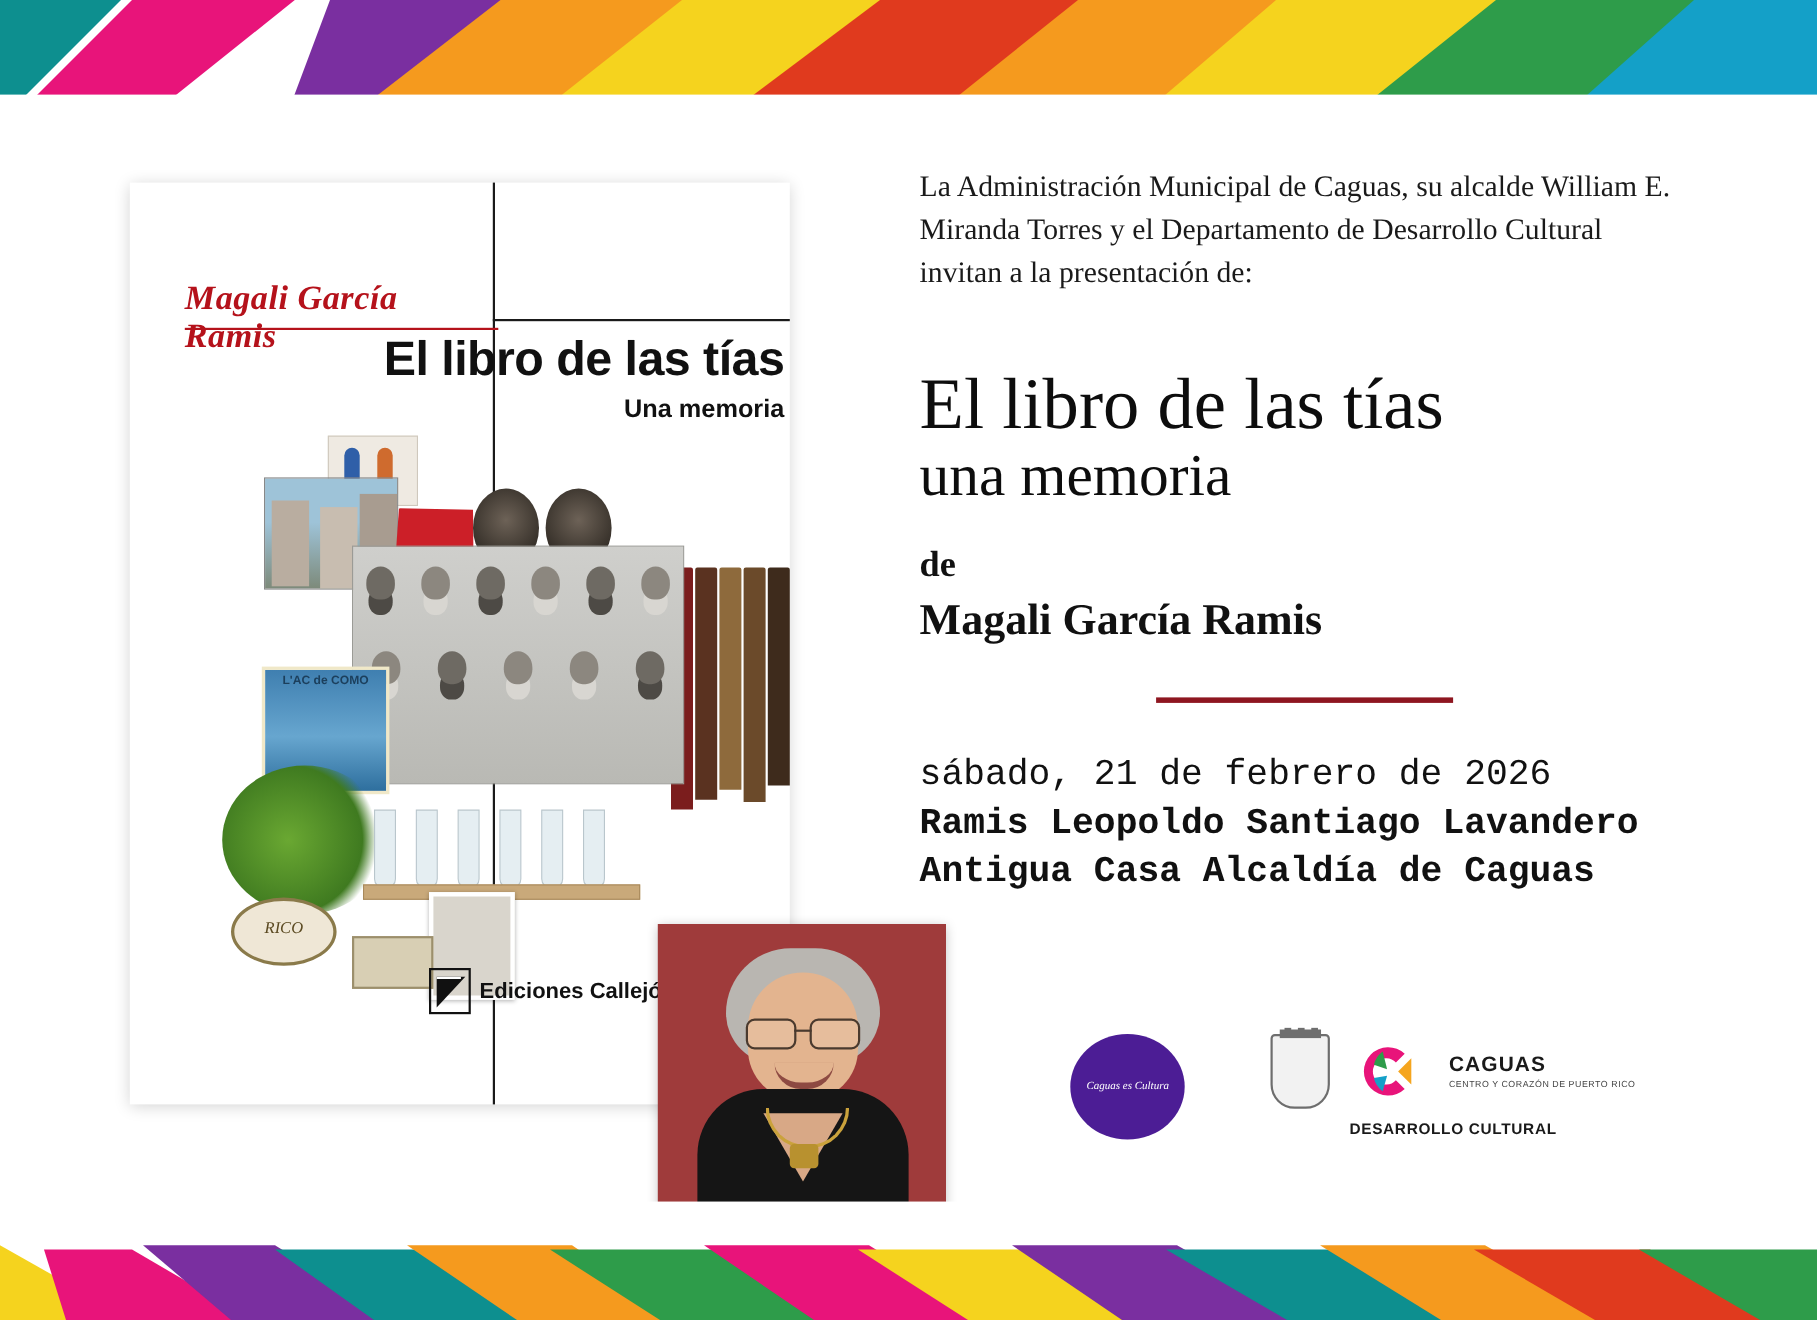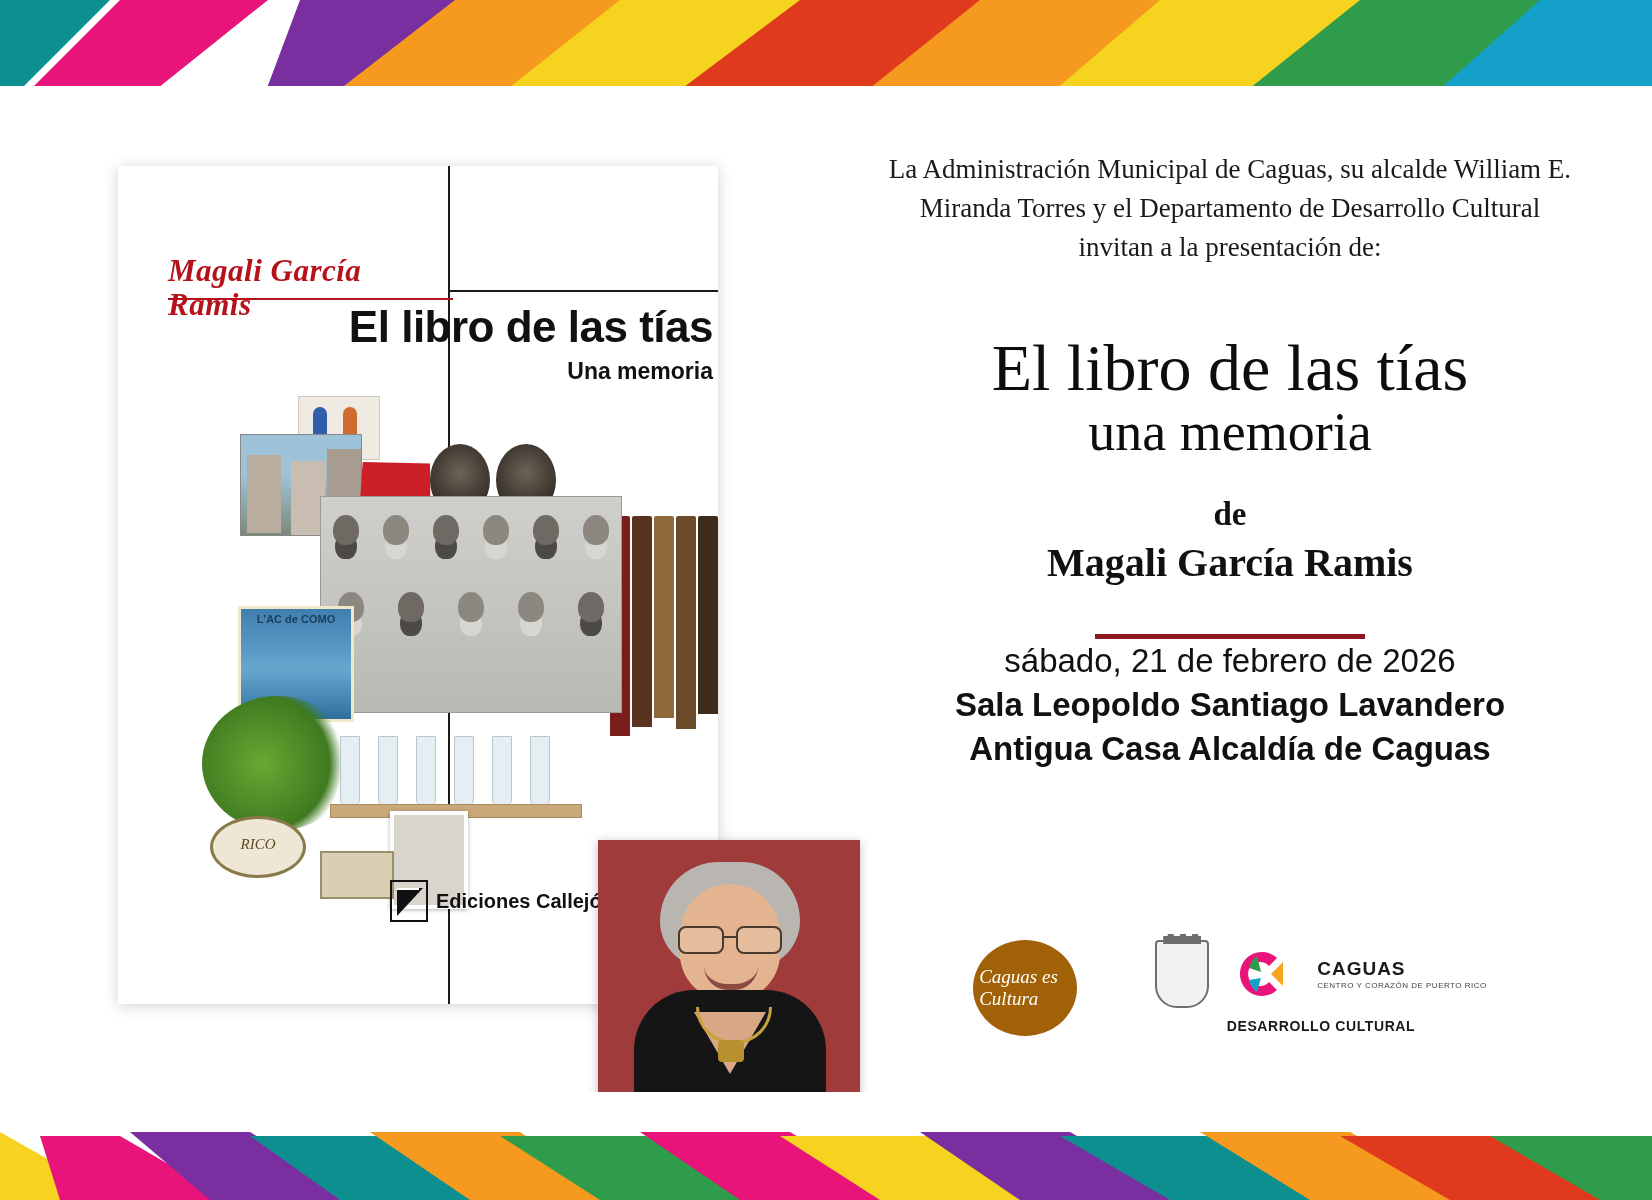--- a/index.html
+++ b/index.html
@@ -374,24 +374,23 @@
     position: absolute;
     left: 120px; bottom: 78px;
     width: 26px; height: 22px;
     border-radius: 4px;
     background: #b8912f;
   }
 
   
   .right-col {
     position: absolute;
-    left: 880px;
+    left: 836px;
     top: 150px;
     width: 700px;
-    text-align: center;
     color: #111;
   }
   .intro {
     font-family: "Liberation Serif", serif;
     font-size: 27px;
     line-height: 1.45;
     color: #1a1a1a;
   }
   .main-title {
     margin-top: 66px;
@@ -418,49 +417,50 @@
     font-weight: bold;
     font-size: 40px;
   }
   .divider {
     width: 270px;
     height: 5px;
     background: #8e1620;
     margin: 48px auto 0 auto;
   }
   .event-block {
-    font-family: Liberation Sans, sans-serif;
+    margin-top: 44px;
+    font-family: Liberation Mono, monospace;
     font-size: 33px;
     line-height: 1.33;
   }
   .event-block .bold { font-weight: bold; }
 
   .logos {
     position: absolute;
     left: 880px;
     top: 940px;
     width: 700px;
     display: flex;
     justify-content: center;
     align-items: flex-start;
     gap: 78px;
   }
   .logo-caguas-cultura {
     width: 104px; height: 96px;
     border-radius: 50%;
-    background: #a16207;
+    background: #4c1d95;
     color: #fff;
     font-family: "Liberation Serif", serif;
     font-style: italic;
-    font-size: 19px;
+    font-size: 10px;
     line-height: 1.15;
     display: flex;
     align-items: center;
     justify-content: center;
-    text-align: left;
+    text-align: center;
     padding: 0 6px;
     box-sizing: border-box;
   }
   .logo-muni {
     display: flex;
     flex-direction: column;
     align-items: center;
   }
   .muni-row {
     display: flex;
@@ -636,21 +636,21 @@
   <div class="main-title">El libro de las tías</div>
   <div class="main-subtitle">una memoria</div>
 
   <div class="by">de</div>
   <div class="author-name">Magali García Ramis</div>
 
   <div class="divider"></div>
 
   <div class="event-block">
     <div>sábado, 21 de febrero de 2026</div>
-    <div class="bold">Sala Leopoldo Santiago Lavandero</div>
+    <div class="bold">Ramis Leopoldo Santiago Lavandero</div>
     <div class="bold">Antigua Casa Alcaldía de Caguas</div>
   </div>
 </div>
 
 <div class="logos">
   <div class="logo-caguas-cultura">Caguas es Cultura</div>
 
   <div class="logo-muni">
     <div class="muni-row">
       <div class="shield"></div>

